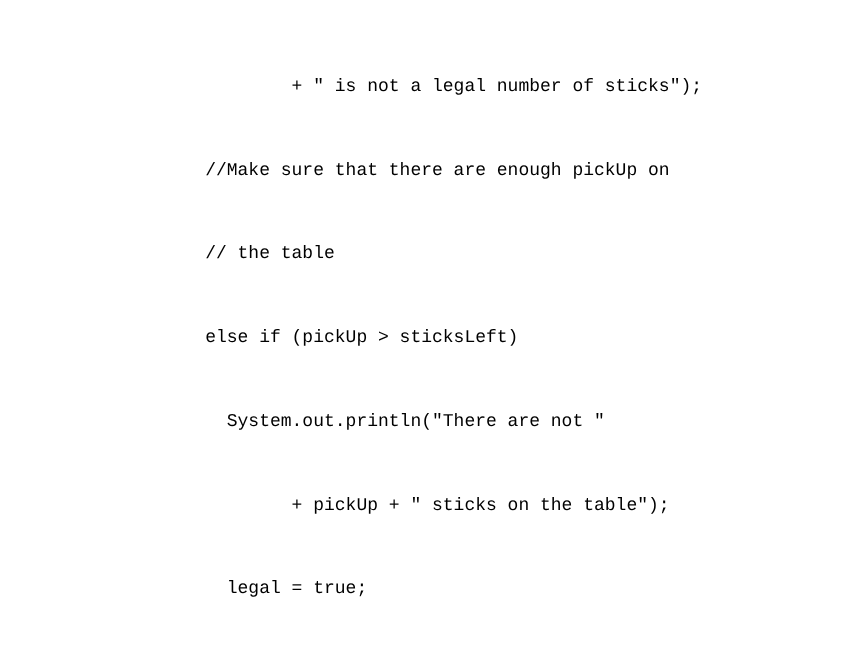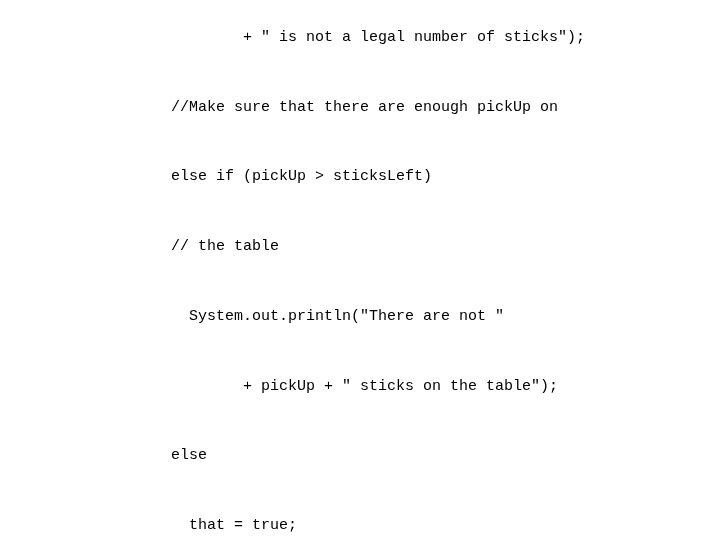--- a/index.html
+++ b/index.html
@@ -28,22 +28,21 @@
   </style>
 </head>
 <body>
 
 <div class="code-block">
   
   
   
   <div>            + " is not a legal number of sticks");</div>
   <div>    //Make sure that there are enough pickUp on</div>
+  <div>    // the table</div>
   <div>    else if (pickUp &gt; sticksLeft)</div>
-  <div>    // the table</div>
   <div>      System.out.println("There are not "</div>
   <div>            + pickUp + " sticks on the table");</div>
-  <div>    else</div>
-  <div>      that = true;</div>
+  <div>      legal = true;</div>
   
   
   
 </div>
 
 </body></html>

